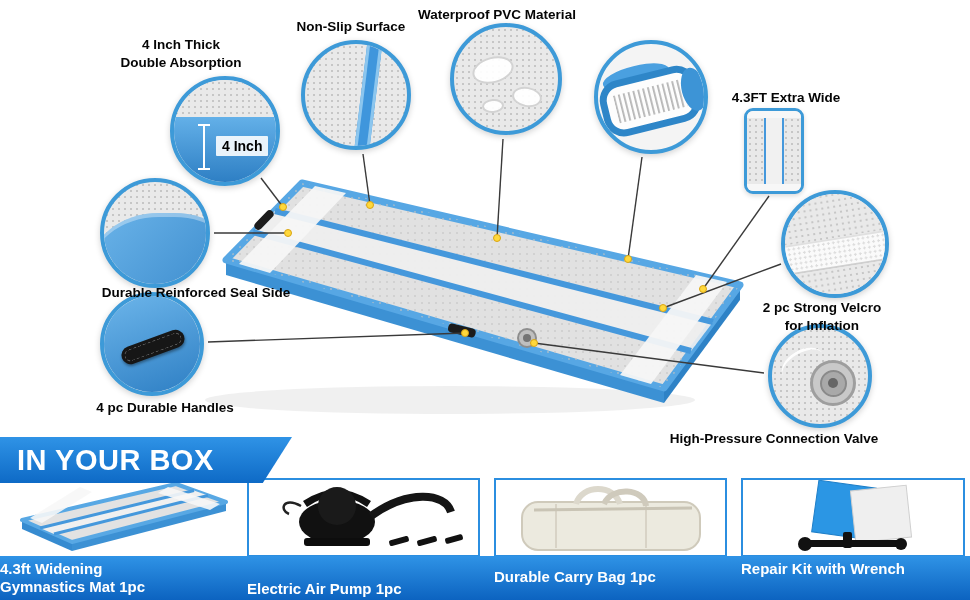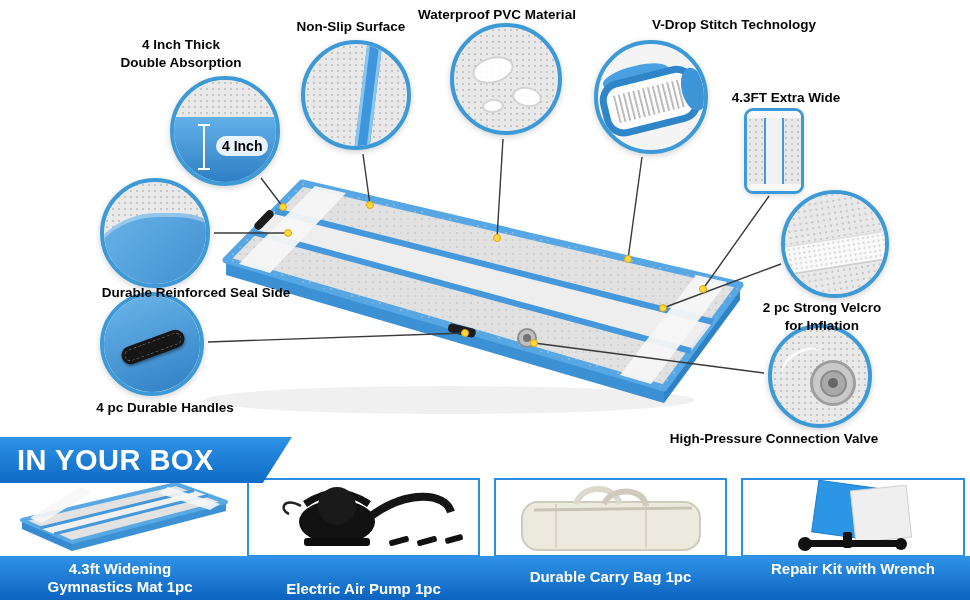--- a/index.html
+++ b/index.html
@@ -16,21 +16,21 @@
        background-image:radial-gradient(#c6c6c6 1px,transparent 1.4px);
        background-size:6px 6px}
   
   .shock-top{position:absolute;left:0;top:0;right:0;height:36%}
   .shock-blue{position:absolute;left:0;right:0;bottom:0;height:64%;
               background:linear-gradient(180deg,#63b0e8,#2e7fc4)}
   .meas{position:absolute;left:24px;top:44px;bottom:12px;width:12px;
         border-top:2px solid #fff;border-bottom:2px solid #fff}
   .meas::before{content:"";position:absolute;left:5px;top:0;bottom:0;width:2px;background:#fff}
   .meas-badge{position:absolute;left:42px;top:56px;font-weight:bold;font-size:14px;color:#000;
-              background:rgba(255,255,255,.88);padding:2px 6px;border-radius:10px}
+              background:rgba(255,255,255,.88);padding:2px 6px;border-radius:1px}
   
   .ns-stripe{position:absolute;top:-8px;bottom:-8px;left:56px;width:15px;background:#3f96dc;
              border-left:3px solid #8cc6ee;border-right:3px solid #8cc6ee;transform:rotate(7deg)}
   
   .drop{position:absolute;background:rgba(255,255,255,.92);border:2px solid #d3d3d3;border-radius:50%}
   .d1{width:42px;height:26px;left:18px;top:30px;transform:rotate(-15deg)}
   .d2{width:30px;height:20px;left:58px;top:60px;transform:rotate(10deg)}
   .d3{width:22px;height:14px;left:28px;top:72px;transform:rotate(-5deg)}
   
   .wide-rect{position:absolute;z-index:2;border:3px solid #3d9ad8;border-radius:9px;
@@ -66,21 +66,21 @@
   
   .banner{position:absolute;left:0;top:437px;width:292px;height:46px;z-index:3;
           background:linear-gradient(180deg,#2f93e6,#0e6ac6);
           clip-path:polygon(0 0,100% 0,90% 100%,0 100%)}
   .banner span{display:block;color:#fff;font-weight:800;font-size:29px;line-height:46px;
                padding-left:17px;letter-spacing:.5px}
   .pbox{position:absolute;top:478px;height:79px;z-index:2;background:#fff;border:2px solid #2b8ee0}
   .mat-product{position:absolute;left:8px;top:468px;width:232px;height:88px;z-index:2}
   .bottom-bar{position:absolute;left:0;top:556px;width:970px;height:44px;z-index:2;
               background:linear-gradient(180deg,#2f93e6,#0c63c0)}
-  .bl{position:absolute;color:#fff;font-weight:bold;font-size:15px;text-align:center;line-height:1.18}
+  .bl{position:absolute;color:#fff;font-weight:bold;font-size:15px;line-height:1.18}
 </style>
 </head>
 <body>
 
 <div class="stage">
 
   <svg class="scene" width="970" height="437" viewBox="0 0 970 437">
     <defs>
       <pattern id="dotp" width="7" height="7" patternUnits="userSpaceOnUse">
         <circle cx="2" cy="2" r="0.9" fill="#c4c4c4"></circle>
@@ -134,21 +134,20 @@
       <circle cx="534" cy="343" r="3.5"></circle>
     </g>
   </svg>
 
   <div class="lbl" style="left:181px;top:36px">
     <div>4 Inch Thick</div>
     <div>Double Absorption</div>
   </div>
   <div class="lbl" style="left:351px;top:18px">Non-Slip Surface</div>
   <div class="lbl" style="left:497px;top:6px">Waterproof PVC Material</div>
-  <div class="lbl" style="left:734px;top:16px">V-Drop Stitch Technology</div>
   <div class="lbl" style="left:786px;top:89px">4.3FT Extra Wide</div>
   <div class="lbl" style="left:822px;top:299px">
     <div>2 pc Strong Velcro</div>
     <div>for Inflation</div>
   </div>
   <div class="lbl" style="left:196px;top:284px">Durable Reinforced Seal Side</div>
   <div class="lbl" style="left:165px;top:399px">4 pc Durable Handles</div>
   <div class="lbl" style="left:774px;top:430px">High-Pressure Connection Valve</div>
 
   <div class="co" style="left:170px;top:76px;width:110px;height:110px">

